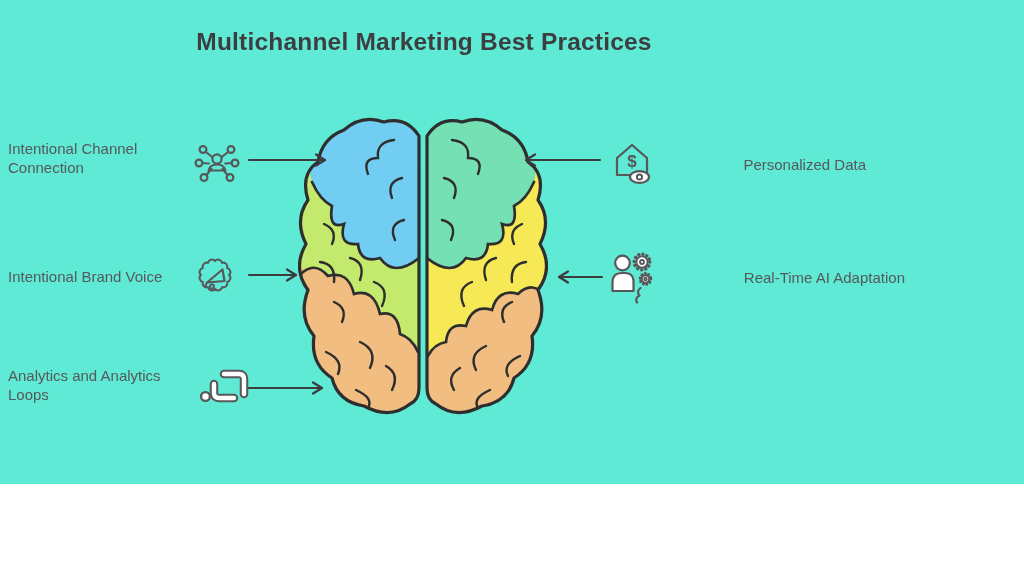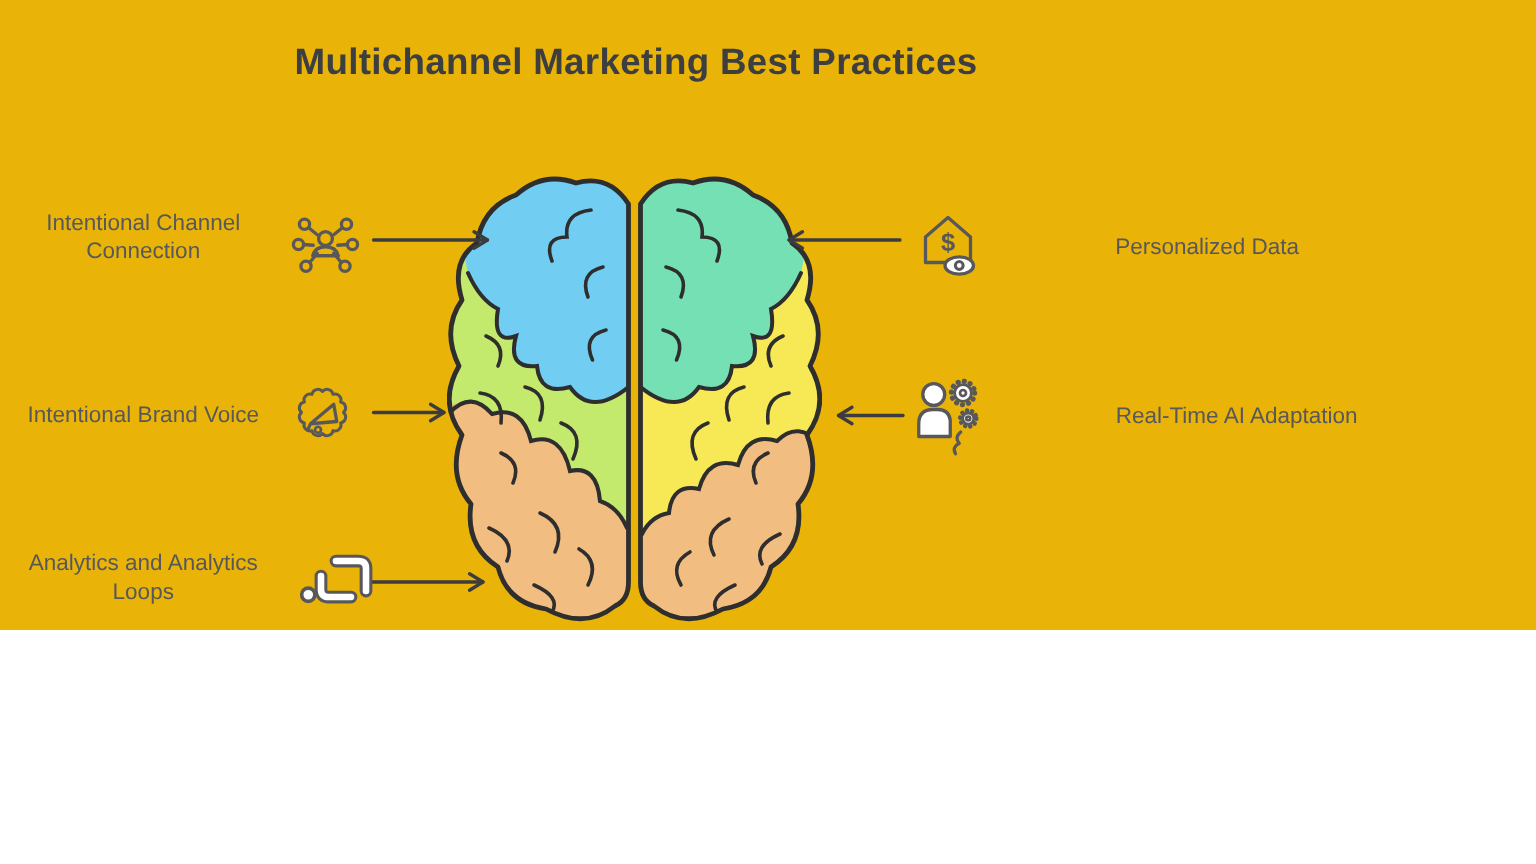--- a/index.html
+++ b/index.html
@@ -1,27 +1,27 @@
 <!DOCTYPE html>
 <html><head>
 <meta charset="utf-8">
 <style>
   html,body{margin:0;padding:0;background:#ffffff;}
   #canvas{
-    position:relative;width:1024px;height:420px;background:#eab308;
+    position:relative;width:1024px;height:484px;background:#5eead4;
     font-family:"Liberation Sans","DejaVu Sans",sans-serif;overflow:hidden;
   }
   .title{
     position:absolute;left:0;top:28px;width:848px;text-align:center;
     font-size:24.5px;font-weight:700;color:#3d3e40;letter-spacing:.2px;
   }
   .label{
     position:absolute;font-size:15px;line-height:19px;color:#57585c;
   }
-  .label.right-align{text-align:center;}
+  .label.right-align{text-align:left;}
   .label.left-align{text-align:right;}
   .icon-box{position:absolute;}
   .ic{stroke:#58585a;fill:none;stroke-width:2.2;stroke-linecap:round;stroke-linejoin:round;}
   .ic-thin{stroke:#58585a;fill:none;stroke-width:1.8;stroke-linecap:round;}
   .tube-out{stroke:#58585a;fill:none;stroke-width:8.5;stroke-linecap:round;stroke-linejoin:round;}
   .tube-in{stroke:#ffffff;fill:none;stroke-width:4.4;stroke-linecap:round;stroke-linejoin:round;}
   .teeth-lg{stroke:#58585a;fill:none;stroke-width:3.4;stroke-linecap:round;stroke-dasharray:0.1 4.05;}
   .teeth-sm{stroke:#58585a;fill:none;stroke-width:3;stroke-linecap:round;stroke-dasharray:0.1 3.39;}
   .gearbody{stroke:#58585a;fill:#ffffff;stroke-width:1.9;}
   .arrow{stroke:#3c3c3e;stroke-width:2.2;fill:none;stroke-linecap:round;stroke-linejoin:round;}

